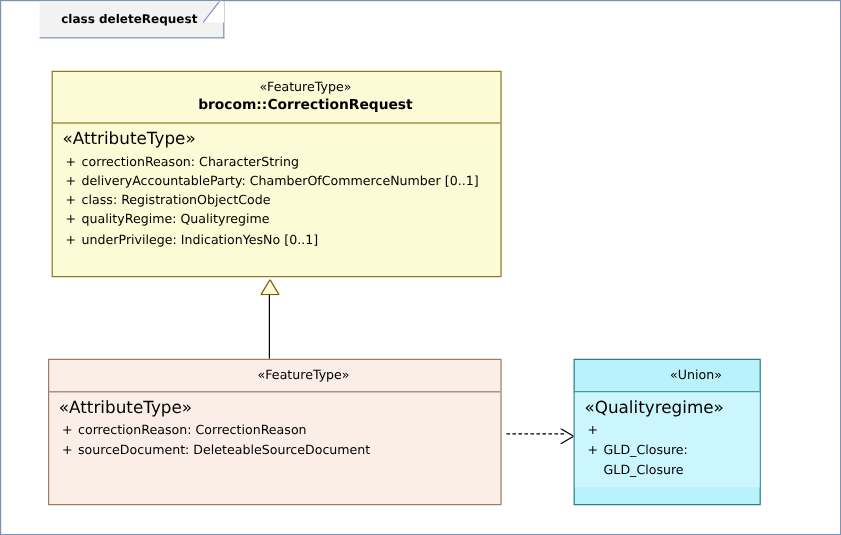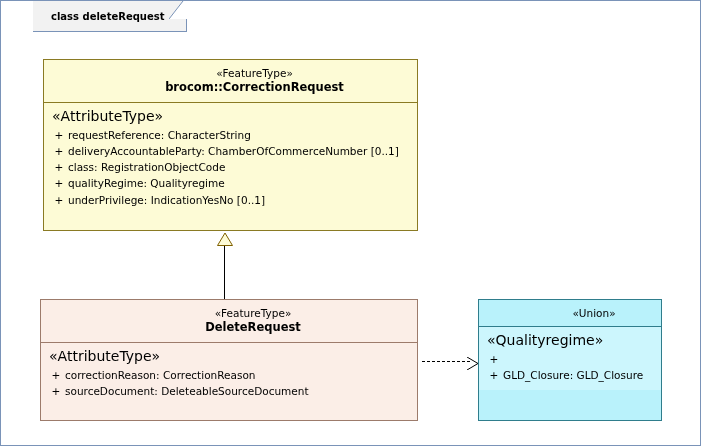--- a/index.html
+++ b/index.html
@@ -117,21 +117,21 @@
     height: 122px;
     background: #fbeee7;
     border-color: #9c7b6b;
   }
   #box-delete .divider { border-top-color: #9c7b6b; }
 
   
   #box-union {
     left: 477px;
     top: 298px;
-    width: 184px;
+    width: 156px;
     height: 122px;
     background: #b9f2fb;
     border-color: #2f7d8c;
   }
   #box-union .divider { border-top-color: #2f7d8c; }
   #box-union .body { background: #ccf6fd; }
 
   
   .line {
     position: absolute;
@@ -180,21 +180,21 @@
   <div class="umlbox" id="box-correction">
     <div class="head">
       <div class="stereo">«FeatureType»</div>
       <div class="cname">brocom::CorrectionRequest</div>
     </div>
     <div class="divider"></div>
     <div class="body">
       <div class="sect-label">«AttributeType»</div>
       <div class="attr">
         <span class="vis">+</span>
-        <span class="txt">requestReference: CharacterString</span>
+        <span class="txt">correctionReason: CharacterString</span>
       </div>
       <div class="attr">
         <span class="vis">+</span>
         <span class="txt">deliveryAccountableParty: ChamberOfCommerceNumber [0..1]</span>
       </div>
       <div class="attr">
         <span class="vis">+</span>
         <span class="txt">class: RegistrationObjectCode</span>
       </div>
       <div class="attr">
@@ -211,21 +211,20 @@
   <div class="line vline" style="left:223px; top:242px; height:56px;"></div>
   <div id="gen-arrow-outline">
     <svg width="16" height="13" viewBox="0 0 16 13">
       <path d="M8,0 L15.5,12.5 L0.5,12.5 Z" fill="#fdfbd6" stroke="#7f6000" stroke-width="1"></path>
     </svg>
   </div>
 
   <div class="umlbox" id="box-delete">
     <div class="head">
       <div class="stereo">«FeatureType»</div>
-      <div class="cname">DeleteRequest</div>
     </div>
     <div class="divider"></div>
     <div class="body">
       <div class="sect-label">«AttributeType»</div>
       <div class="attr">
         <span class="vis">+</span>
         <span class="txt">correctionReason: CorrectionReason</span>
       </div>
       <div class="attr">
         <span class="vis">+</span>

